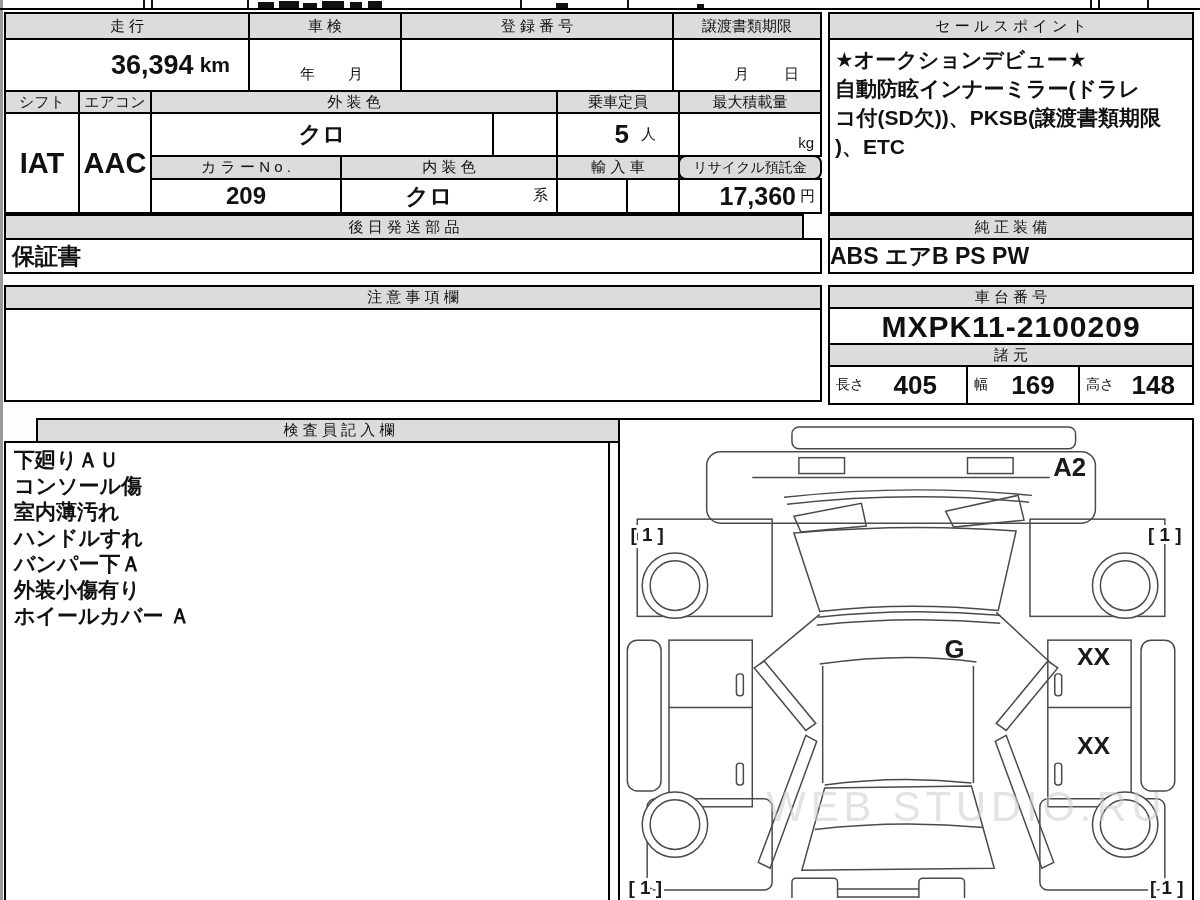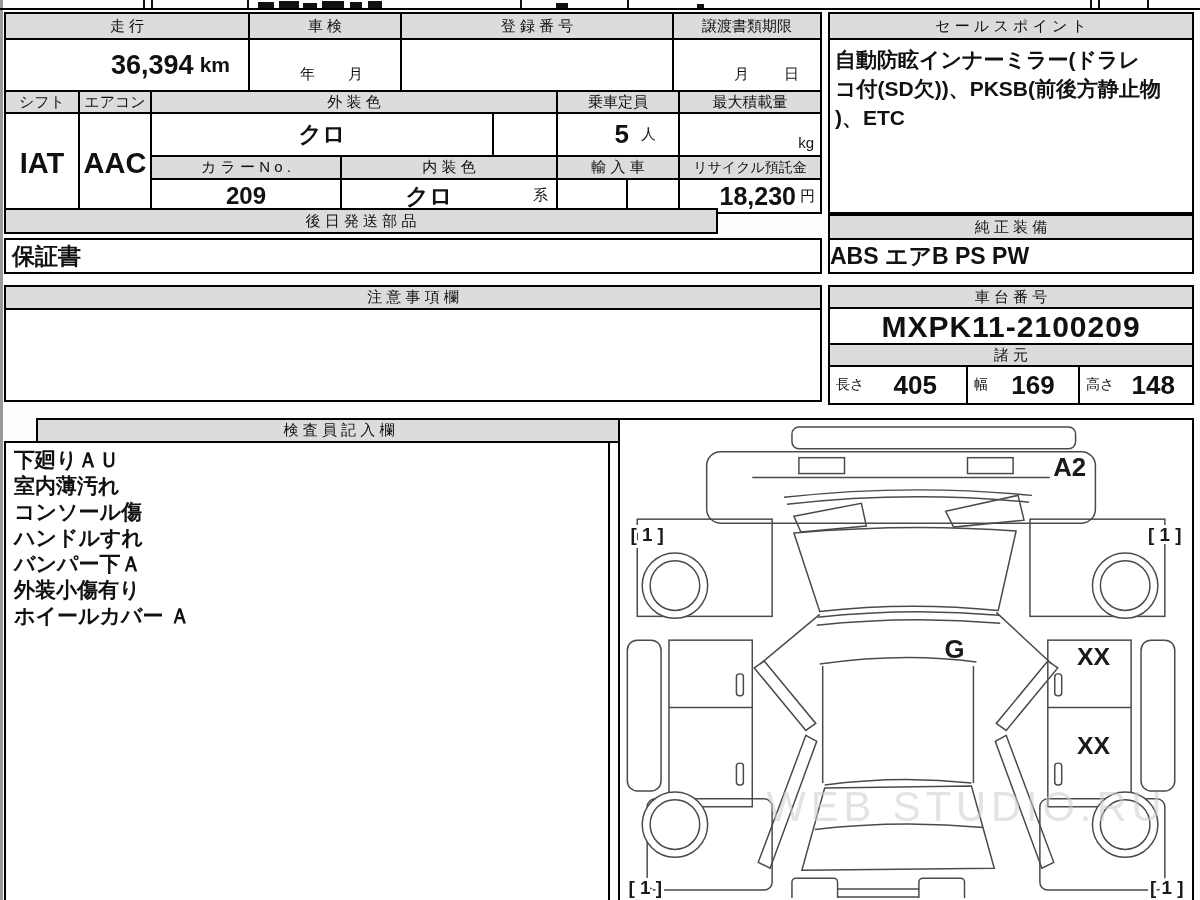--- a/index.html
+++ b/index.html
@@ -37,30 +37,30 @@
   #c-sft-v{left:4px;top:112px;width:76px;height:102px;display:flex;align-items:center;justify-content:center;font-size:29px;}
   #c-air-v{left:78px;top:112px;width:74px;height:102px;display:flex;align-items:center;justify-content:center;font-size:29px;}
   #c-ext-v{left:150px;top:112px;width:344px;height:45px;display:flex;align-items:center;justify-content:center;font-size:23px;}
   #c-ext-e{left:492px;top:112px;width:66px;height:45px;}
   #c-cap-v{left:556px;top:112px;width:124px;height:45px;display:flex;align-items:center;justify-content:flex-end;padding-right:22px;font-size:26px;}
   #c-cap-v .unit{font-size:15px;font-weight:normal;margin-left:12px;}
   #c-max-v{left:678px;top:112px;width:144px;height:45px;display:flex;align-items:flex-end;justify-content:flex-end;padding:16px 6px 4px 0;font-size:15px;}
   #c-col-h{left:150px;top:155px;width:192px;height:25px;}
   #c-int-h{left:340px;top:155px;width:218px;height:25px;}
   #c-imp-h{left:556px;top:155px;width:124px;height:25px;}
-  #c-rec-h{left:678px;top:155px;width:144px;height:25px;font-size:14px;}
+  #c-rec-h{left:678px;top:155px;width:144px;height:25px;font-size:14px;border-radius:8px;}
   #c-col-v{left:150px;top:178px;width:192px;height:36px;display:flex;align-items:center;justify-content:center;font-size:24px;}
   #c-int-v{left:340px;top:178px;width:218px;height:36px;}
   #c-int-v .val{position:absolute;left:0;right:40px;top:0;bottom:0;display:flex;align-items:center;justify-content:center;font-size:23px;font-weight:bold;}
   #c-int-v .sfx{position:absolute;right:8px;bottom:7px;font-size:15px;}
   #c-imp-1{left:556px;top:178px;width:72px;height:36px;}
   #c-imp-2{left:626px;top:178px;width:54px;height:36px;}
   #c-rec-v{left:678px;top:178px;width:144px;height:36px;display:flex;align-items:center;justify-content:flex-end;padding-right:5px;font-size:25px;}
   #c-rec-v .unit{font-size:15px;font-weight:normal;margin-left:4px;}
-  #c-lat-h{left:4px;top:208px;width:714px;height:26px;}
+  #c-lat-h{left:4px;top:214px;width:800px;height:26px;}
   #c-lat-v{left:4px;top:238px;width:818px;height:36px;display:flex;align-items:center;padding-left:6px;font-size:23px;}
   #c-cau-h{left:4px;top:285px;width:818px;height:25px;}
   #c-cau-v{left:4px;top:308px;width:818px;height:94px;}
   
   #r-sal-h{left:828px;top:12px;width:366px;height:28px;}
   #r-sal-v{left:828px;top:38px;width:366px;height:176px;padding:5px 5px;}
   #r-sal-v .ln{font-size:21px;font-weight:bold;line-height:29px;white-space:pre;}
   #r-eqp-h{left:828px;top:214px;width:366px;height:26px;}
   #r-eqp-v{left:828px;top:238px;width:366px;height:36px;display:flex;align-items:center;font-size:23px;}
   #r-chs-h{left:828px;top:285px;width:366px;height:24px;}
@@ -147,34 +147,35 @@
 <div class="c hd" id="c-rec-h">リサイクル預託金</div>
 
 <div class="c b" id="c-col-v">209</div>
 <div class="c" id="c-int-v">
   <span class="val">クロ</span>
   <span class="sfx">系</span>
 </div>
 <div class="c" id="c-imp-1"></div>
 <div class="c" id="c-imp-2"></div>
 <div class="c b" id="c-rec-v">
-  <span>18,230</span>
+  <span>17,360</span>
   <span class="unit">円</span>
 </div>
 
 <div class="c hd" id="c-lat-h">後 日 発 送 部 品</div>
 <div class="c b" id="c-lat-v">保証書</div>
 
 <div class="c hd" id="c-cau-h">注 意 事 項 欄</div>
 <div class="c" id="c-cau-v"></div>
 
 <div class="c hd" id="r-sal-h">セ ー ル ス ポ イ ン ト</div>
 <div class="c" id="r-sal-v">
+  <div class="ln">★オークションデビュー★</div>
   <div class="ln">自動防眩インナーミラー(ドラレ</div>
-  <div class="ln">コ付(SD欠))、PKSB(前後方静止物</div>
+  <div class="ln">コ付(SD欠))、PKSB(譲渡書類期限</div>
   <div class="ln">)、ETC</div>
 </div>
 
 <div class="c hd" id="r-eqp-h">純 正 装 備</div>
 <div class="c b" id="r-eqp-v">ABS エアB PS PW</div>
 
 <div class="c hd" id="r-chs-h">車 台 番 号</div>
 <div class="c b" id="r-chs-v">MXPK11-2100209</div>
 
 <div class="c hd" id="r-spc-h">諸 元</div>
@@ -187,22 +188,22 @@
   <span class="vl">169</span>
 </div>
 <div class="c spec" id="r-hgt">
   <span class="lb">高さ</span>
   <span class="vl">148</span>
 </div>
 
 <div class="c hd" id="b-ins-h">検 査 員 記 入 欄</div>
 <div class="c" id="b-ins-v">
   <div class="ln">下廻りＡＵ</div>
+  <div class="ln">コンソール傷</div>
   <div class="ln">室内薄汚れ</div>
-  <div class="ln">コンソール傷</div>
   <div class="ln">ハンドルすれ</div>
   <div class="ln">バンパー下Ａ</div>
   <div class="ln">外装小傷有り</div>
   <div class="ln">ホイールカバー Ａ</div>
 </div>
 
 <div class="c" id="b-dia">
   <svg width="572" height="478" viewBox="0 0 574 482">
     <g fill="none" stroke="#4a4a4a" stroke-width="1.5">
 

